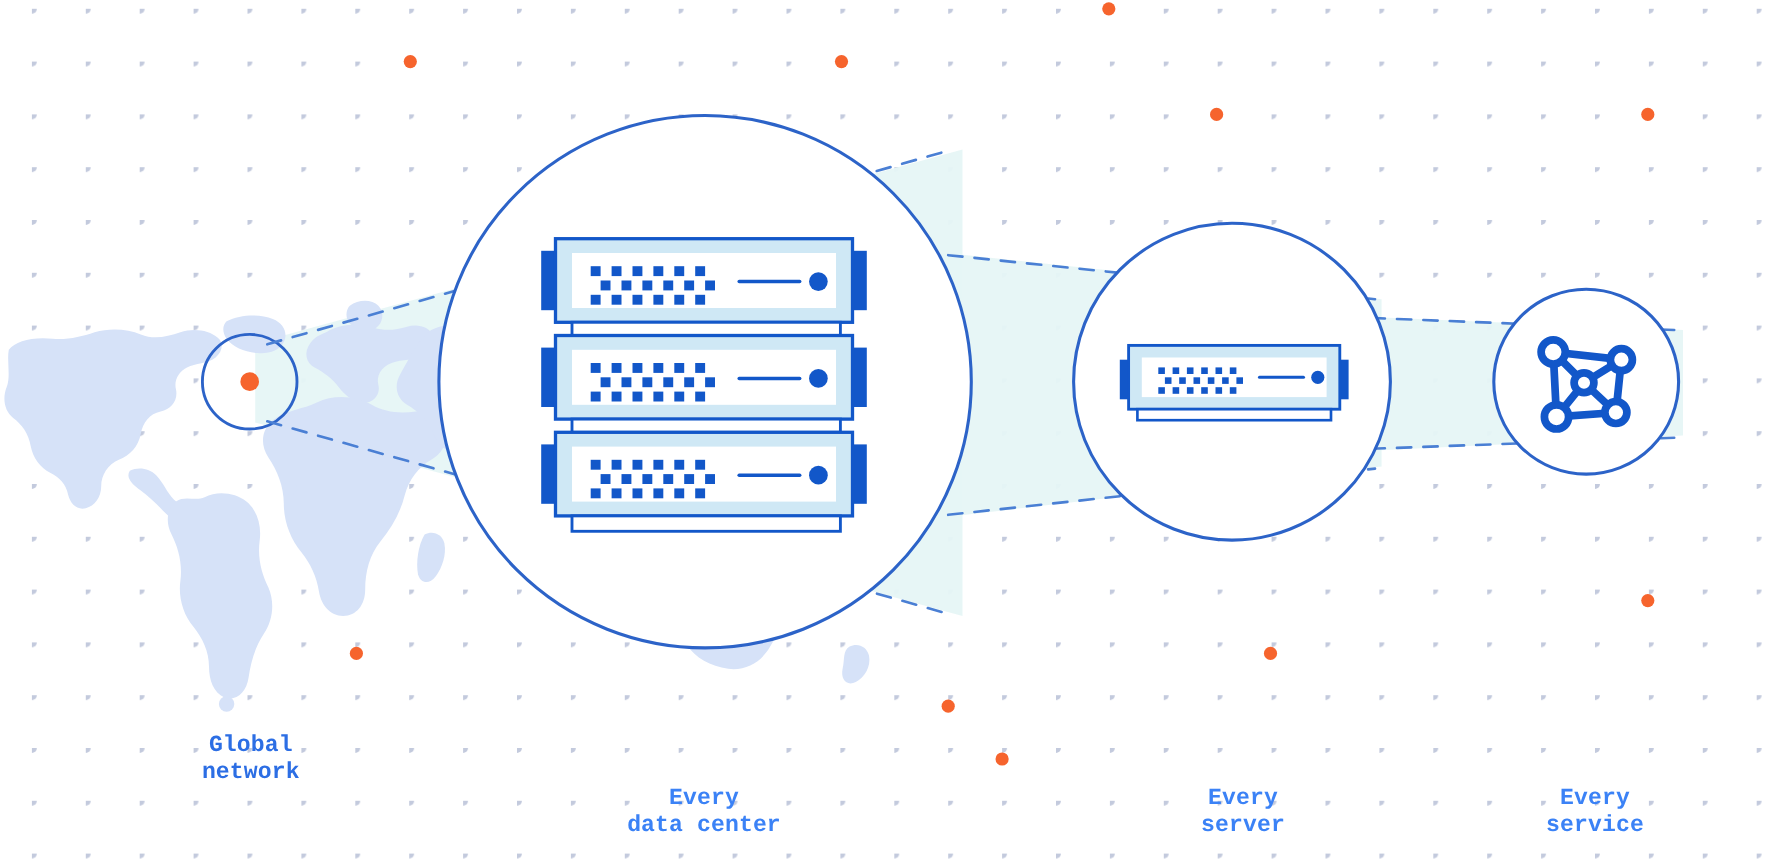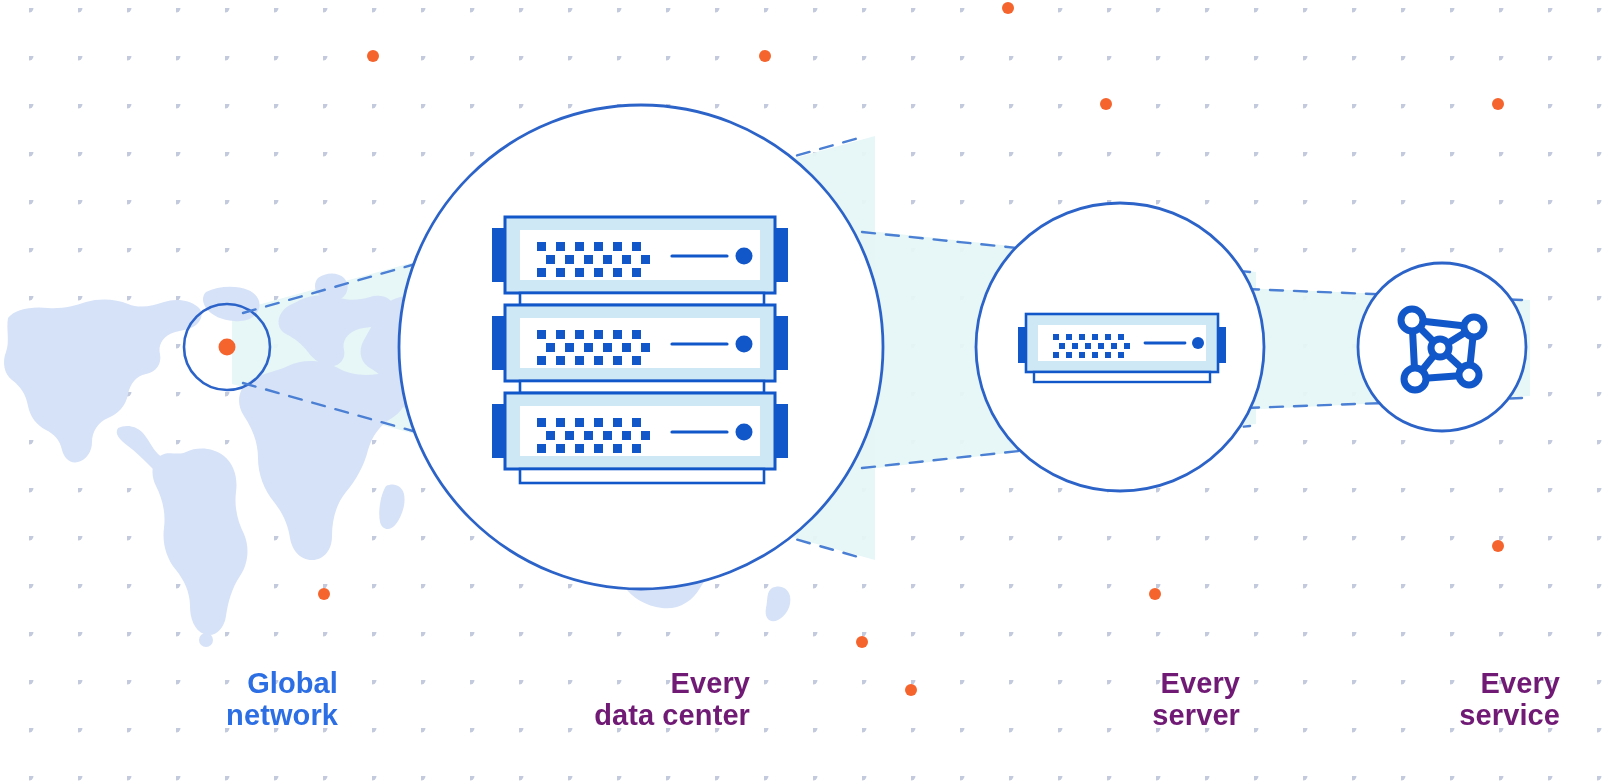--- a/index.html
+++ b/index.html
@@ -21,33 +21,34 @@
   #diagram-svg {
     position: absolute;
     left: 0;
     top: 0;
     width: 1620px;
     height: 782px;
     display: block;
   }
   .stage-label {
     position: absolute;
-    text-align: right;
-    font-family: Liberation Sans, sans-serif;
-    font-size: 29px;
+    text-align: center;
+    font-family: Liberation Mono, monospace;
+    font-size: 21px;
     font-weight: 700;
     line-height: 1.12;
     letter-spacing: 0.1px;
     white-space: pre-line;
   }
   .label-global {
     color: #2c6ee4;
   }
   .label-dark {
-    color: #701a75;
+    color: #3b82f6;
+    margin-top: 48px;
   }
   #label-global-network {
     left: 118px;
     top: 667px;
     width: 220px;
   }
   #label-every-data-center {
     left: 530px;
     top: 667px;
     width: 220px;

